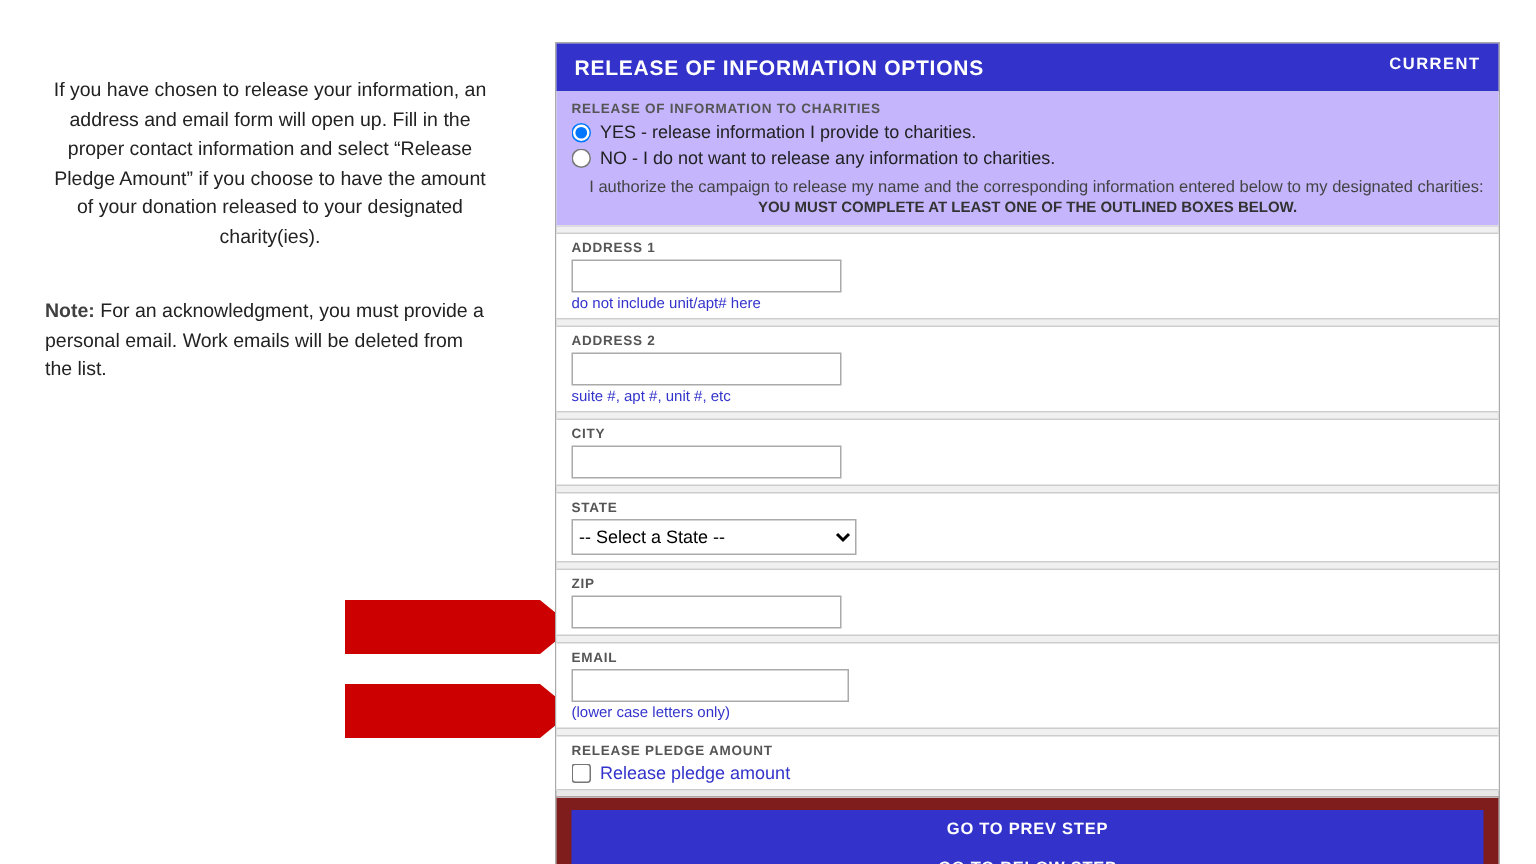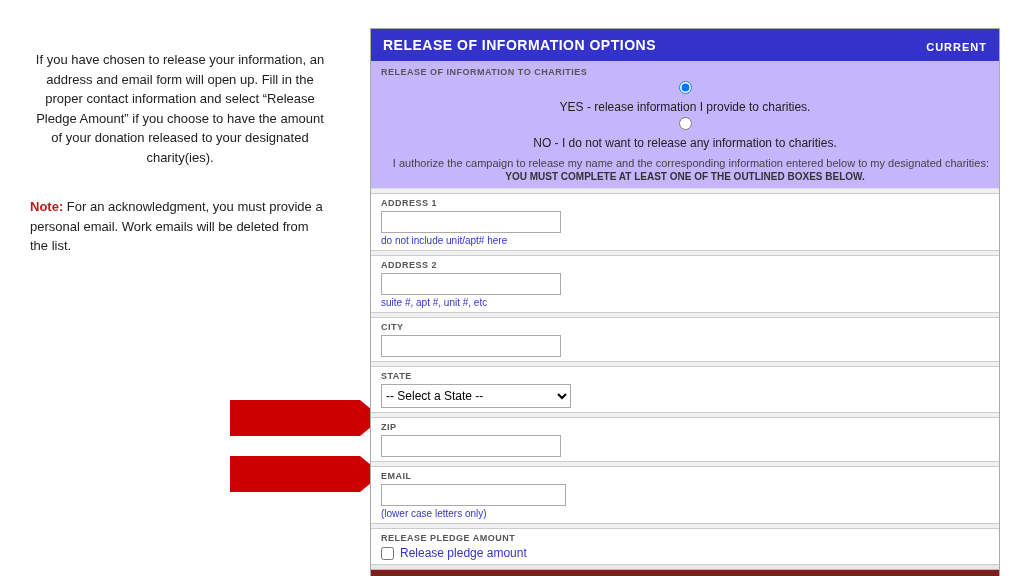--- a/index.html
+++ b/index.html
@@ -29,21 +29,21 @@
     .note-section {
       margin-top: 30px;
     }
     .note-section p {
       text-align: left;
       font-size: 13px;
       color: #222;
       line-height: 1.5;
     }
     .note-bold {
-      color: #b91c1c;
+      color: #404040;
       font-weight: bold;
     }
 
     
     .arrow-container {
       position: absolute;
       left: 230px;
     }
     .arrow-container-1 {
       top: 400px;
@@ -82,21 +82,21 @@
     }
 
     .form-header {
       background: #3333cc;
       color: #fff;
       font-weight: bold;
       font-size: 14px;
       padding: 8px 12px;
       display: flex;
       justify-content: space-between;
-      align-items: flex-end;
+      align-items: flex-start;
       letter-spacing: 0.5px;
       gap: 23px;
     }
     .current-badge {
       font-size: 11px;
       color: #fff;
       font-weight: bold;
       letter-spacing: 1px;
     }
 
@@ -120,21 +120,20 @@
       font-weight: bold;
     }
 
     .radio-row {
       display: flex;
       align-items: center;
       gap: 6px;
       font-size: 12px;
       color: #222;
       margin-bottom: 3px;
-      flex-direction: column;
     }
 
     .auth-text {
       font-size: 11px;
       color: #444;
       text-align: right;
       padding: 4px 0 2px;
     }
     .auth-bold {
       font-weight: bold;

